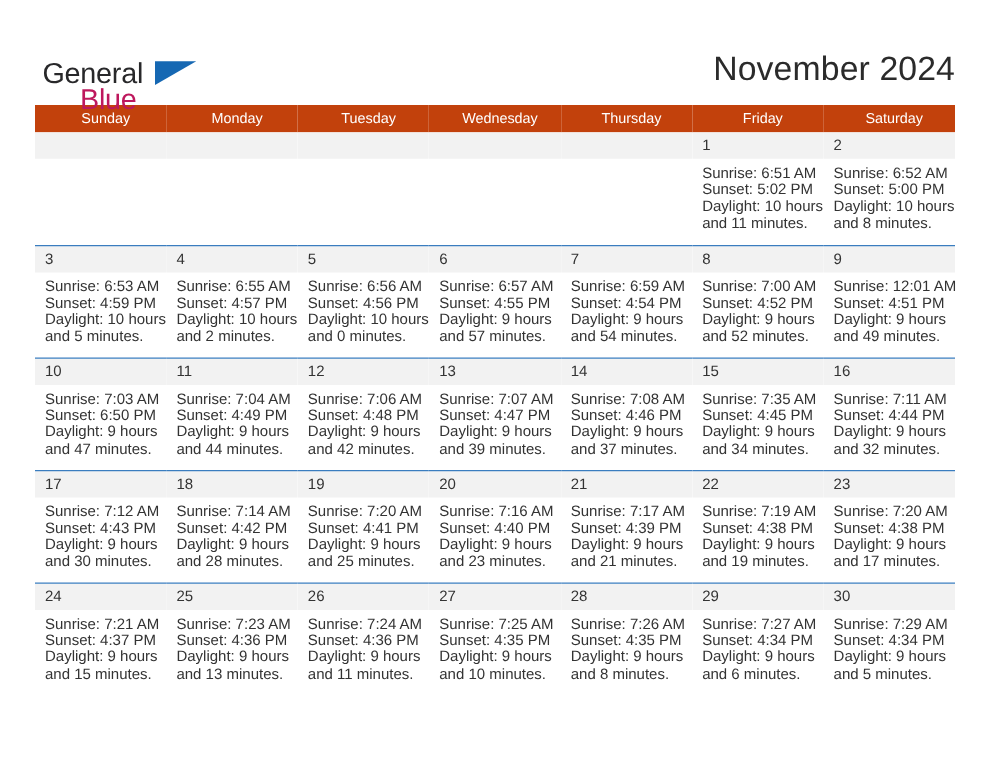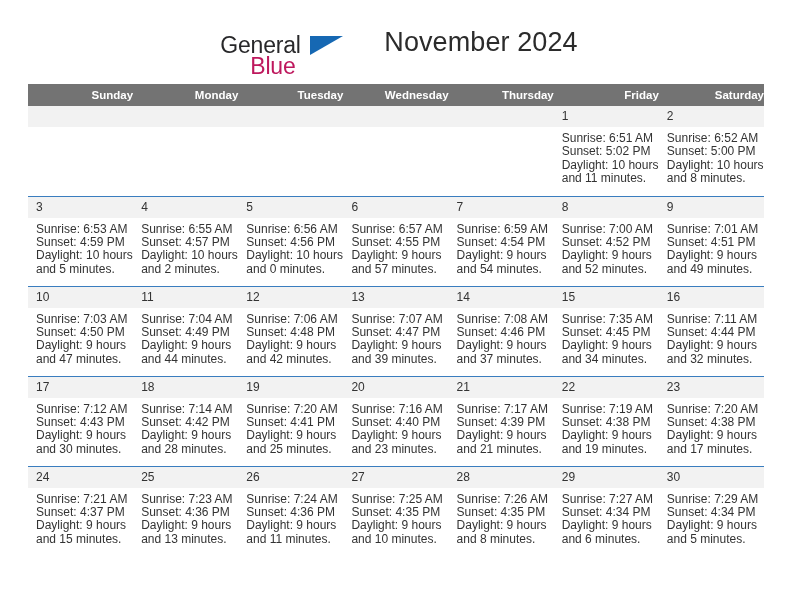--- a/index.html
+++ b/index.html
@@ -20,22 +20,22 @@
     width: 792px;
     height: 612px;
     position: relative;
     padding: 0 28px;
   }
 
   
   .topbar {
     display: flex;
     align-items: flex-start;
-    justify-content: center;
-    padding-top: 28px;
+    justify-content: space-between;
+    padding-top: 41px;
     height: 76px;
   }
 
   .brand {
     position: relative;
     width: 170px;
     height: 56px;
     user-select: none;
   }
   .brand-general {
@@ -88,25 +88,25 @@
   }
 
   
   .cal {
     width: 736px;
     border-collapse: collapse;
     table-layout: fixed;
     margin-top: 8px;
   }
   .cal th {
-    background: #737373;
+    background: #c2410c;
     color: #ffffff;
     font-size: 11.5px;
-    font-weight: 700;
-    text-align: right;
+    font-weight: 400;
+    text-align: center;
     padding: 5px 0 5px 8px;
     height: 21px;
     border: none;
   }
   .cal td {
     vertical-align: top;
     padding: 0;
     border-top: 1px solid #3a7dbf;
     height: 90px;
     background: #ffffff;
@@ -283,33 +283,33 @@
             <div class="cellbody">
               <div>Sunrise: 7:00 AM</div>
               <div>Sunset: 4:52 PM</div>
               <div>Daylight: 9 hours</div>
               <div>and 52 minutes.</div>
             </div>
           </td>
           <td class="daycell">
             <div class="daynum">9</div>
             <div class="cellbody">
-              <div>Sunrise: 7:01 AM</div>
+              <div>Sunrise: 12:01 AM</div>
               <div>Sunset: 4:51 PM</div>
               <div>Daylight: 9 hours</div>
               <div>and 49 minutes.</div>
             </div>
           </td>
         </tr>
         <tr class="week">
           <td class="daycell">
             <div class="daynum">10</div>
             <div class="cellbody">
               <div>Sunrise: 7:03 AM</div>
-              <div>Sunset: 4:50 PM</div>
+              <div>Sunset: 6:50 PM</div>
               <div>Daylight: 9 hours</div>
               <div>and 47 minutes.</div>
             </div>
           </td>
           <td class="daycell">
             <div class="daynum">11</div>
             <div class="cellbody">
               <div>Sunrise: 7:04 AM</div>
               <div>Sunset: 4:49 PM</div>
               <div>Daylight: 9 hours</div>

